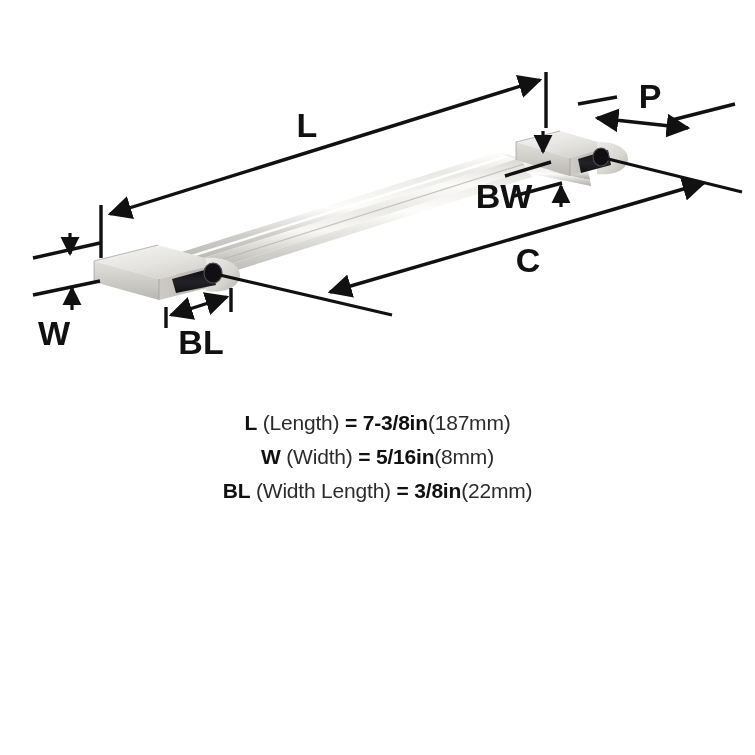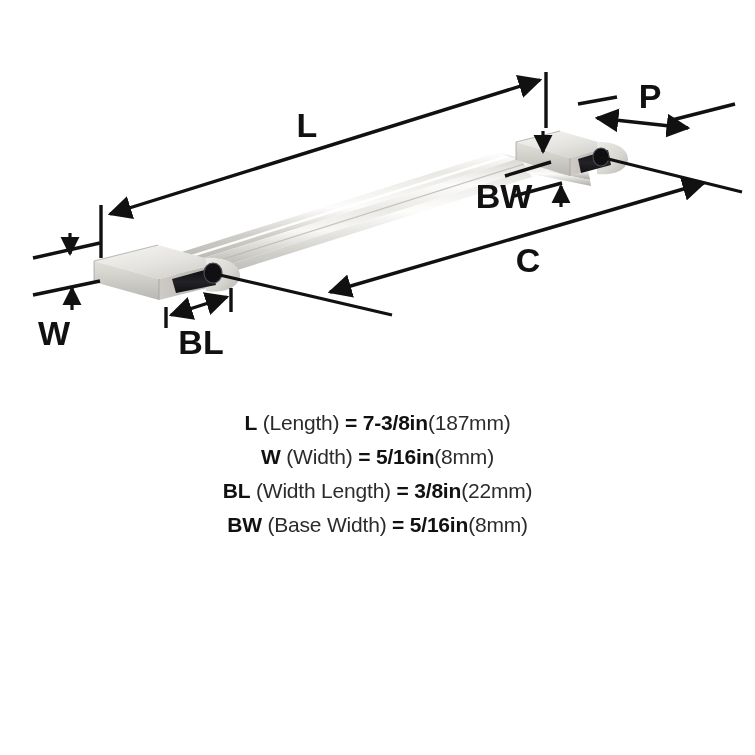--- a/index.html
+++ b/index.html
@@ -247,18 +247,15 @@
     <div class="spec-row">
       <span class="spec-code">W</span><span>&nbsp;</span><span class="spec-name">(Width)</span><span>&nbsp;</span><span class="spec-eq">=</span><span>&nbsp;</span><span class="spec-imperial">5/16in</span><span class="spec-metric">(8mm)</span>
     </div>
 
 
 
     <div class="spec-row">
       <span class="spec-code">BL</span><span>&nbsp;</span><span class="spec-name">(Width Length)</span><span>&nbsp;</span><span class="spec-eq">=</span><span>&nbsp;</span><span class="spec-imperial">3/8in</span><span class="spec-metric">(22mm)</span>
     </div>
 
-    <div class="spec-row">
-      <span class="spec-code">BW</span><span>&nbsp;</span><span class="spec-name">(Base Width)</span><span>&nbsp;</span><span class="spec-eq">=</span><span>&nbsp;</span><span class="spec-imperial">5/16in</span><span class="spec-metric">(8mm)</span>
-    </div>
 
   </div>
 </div>
 
 </body></html>

